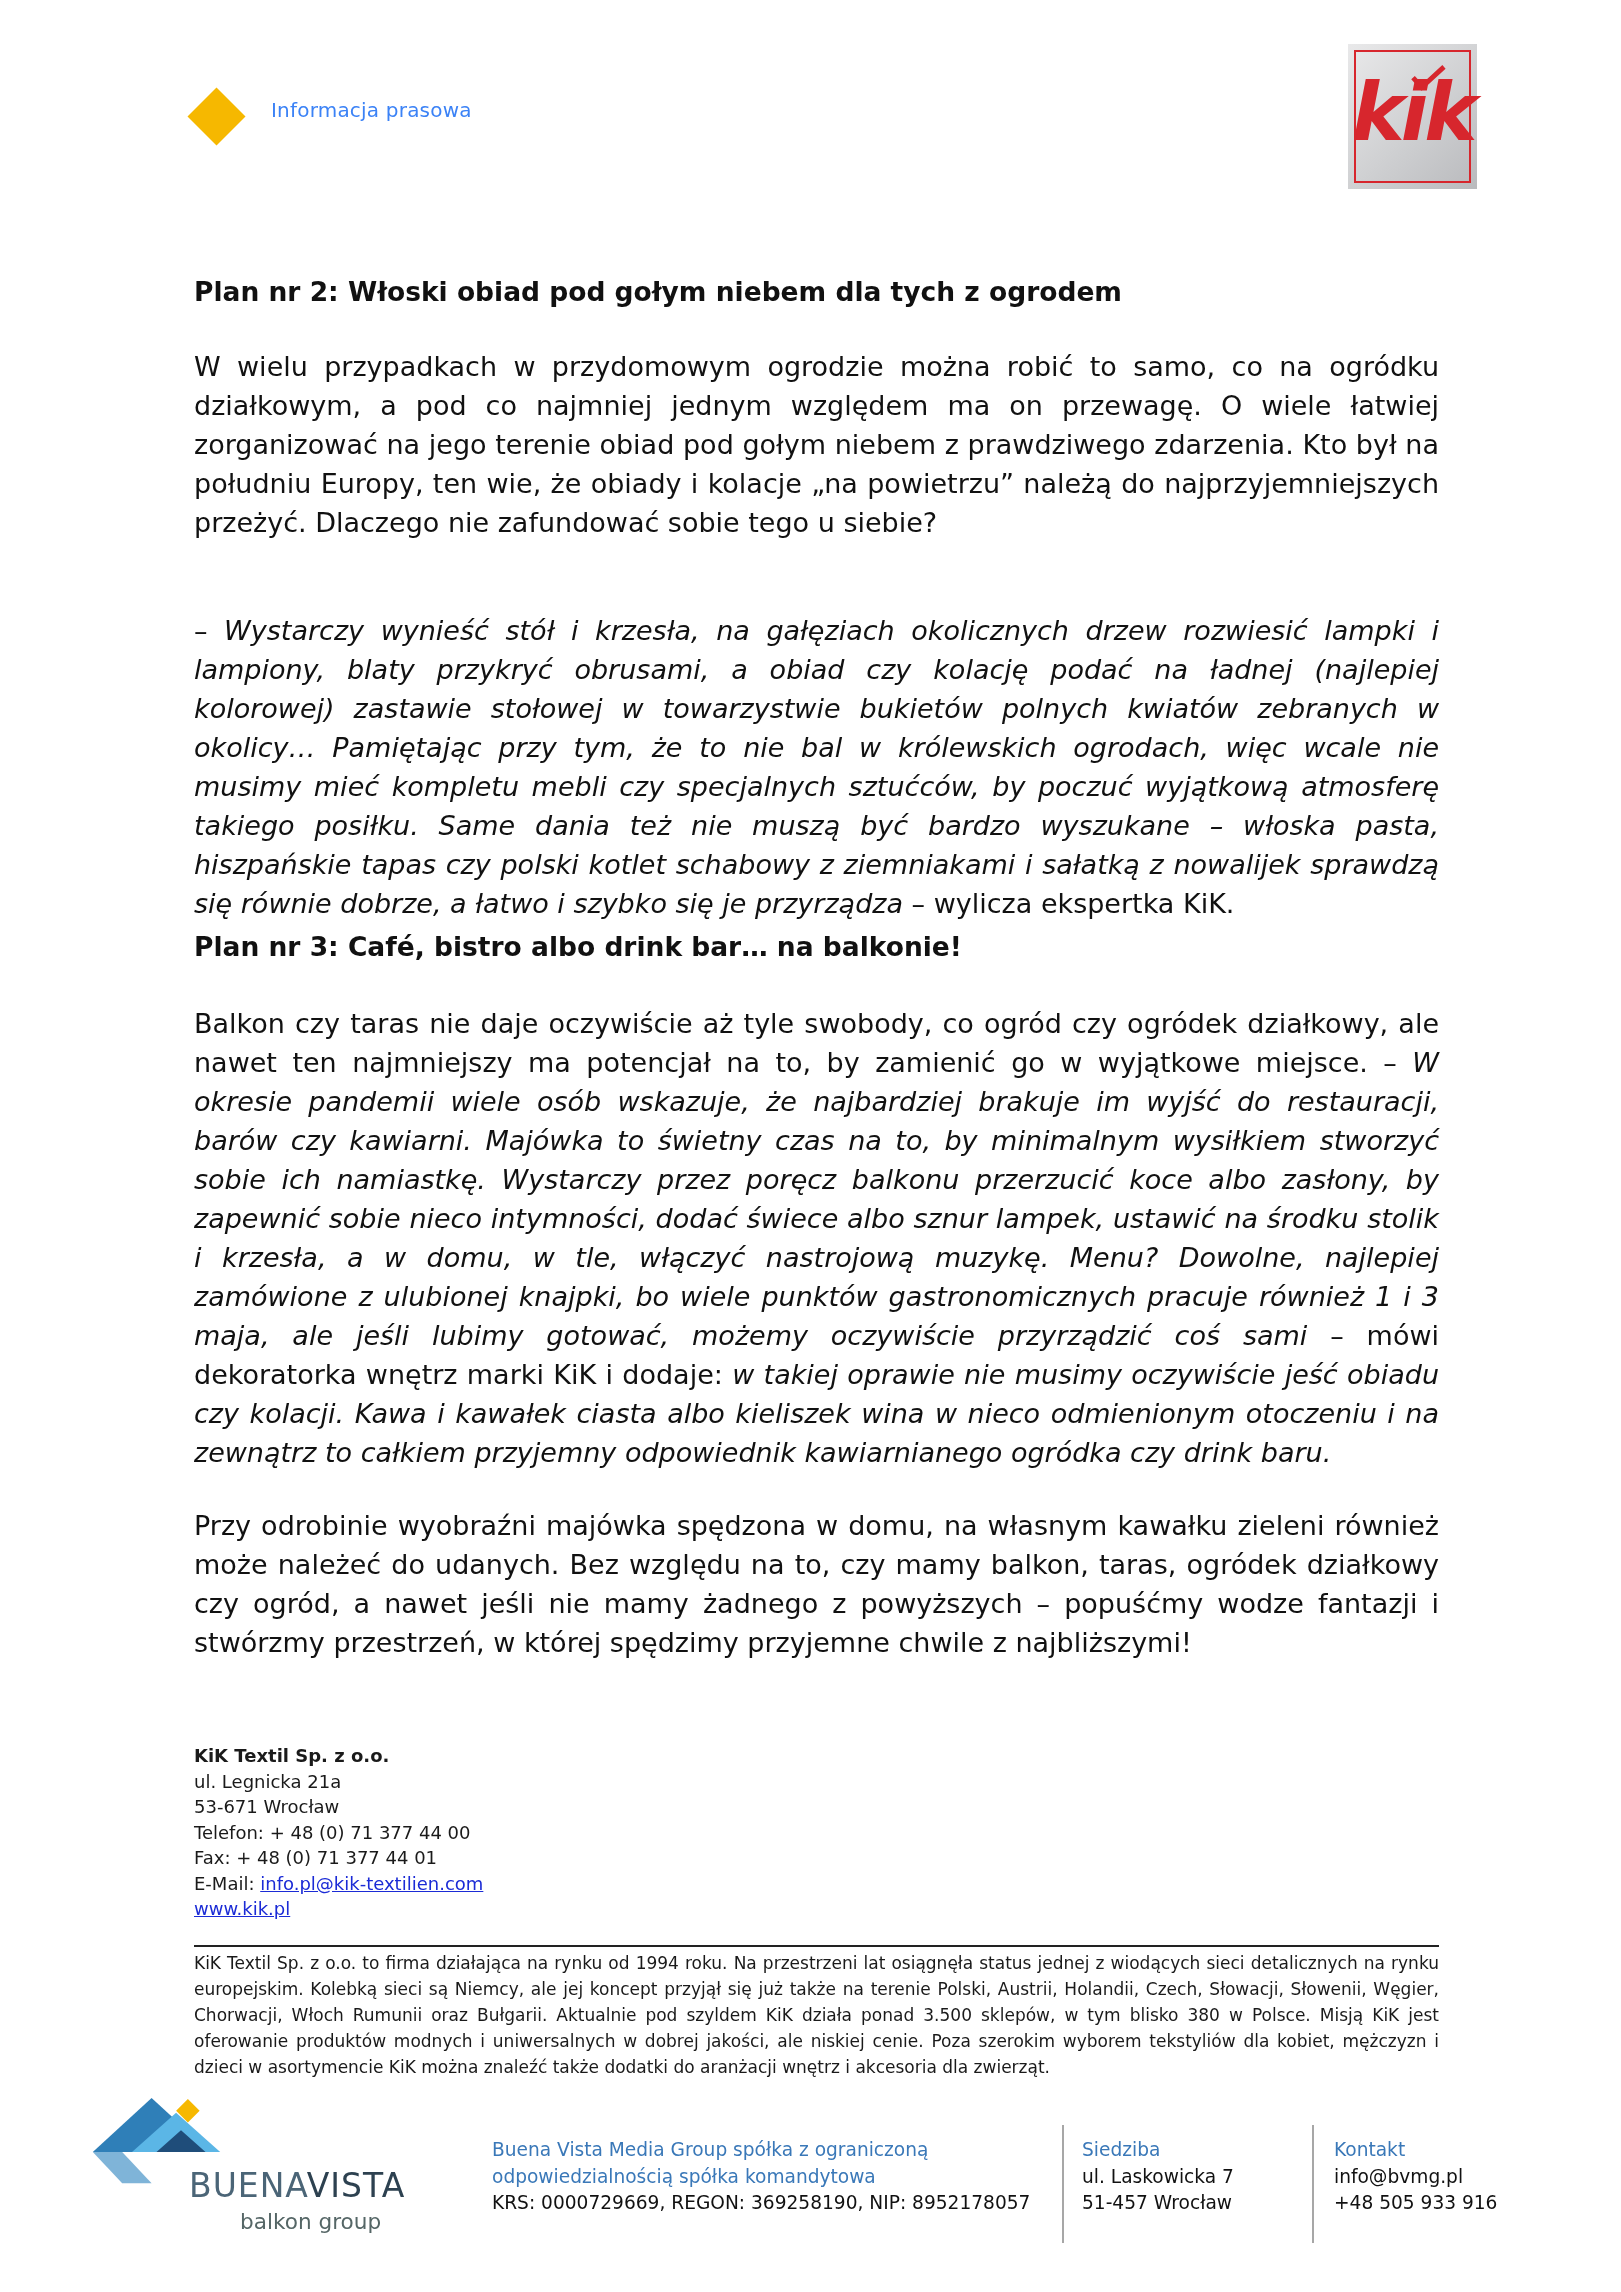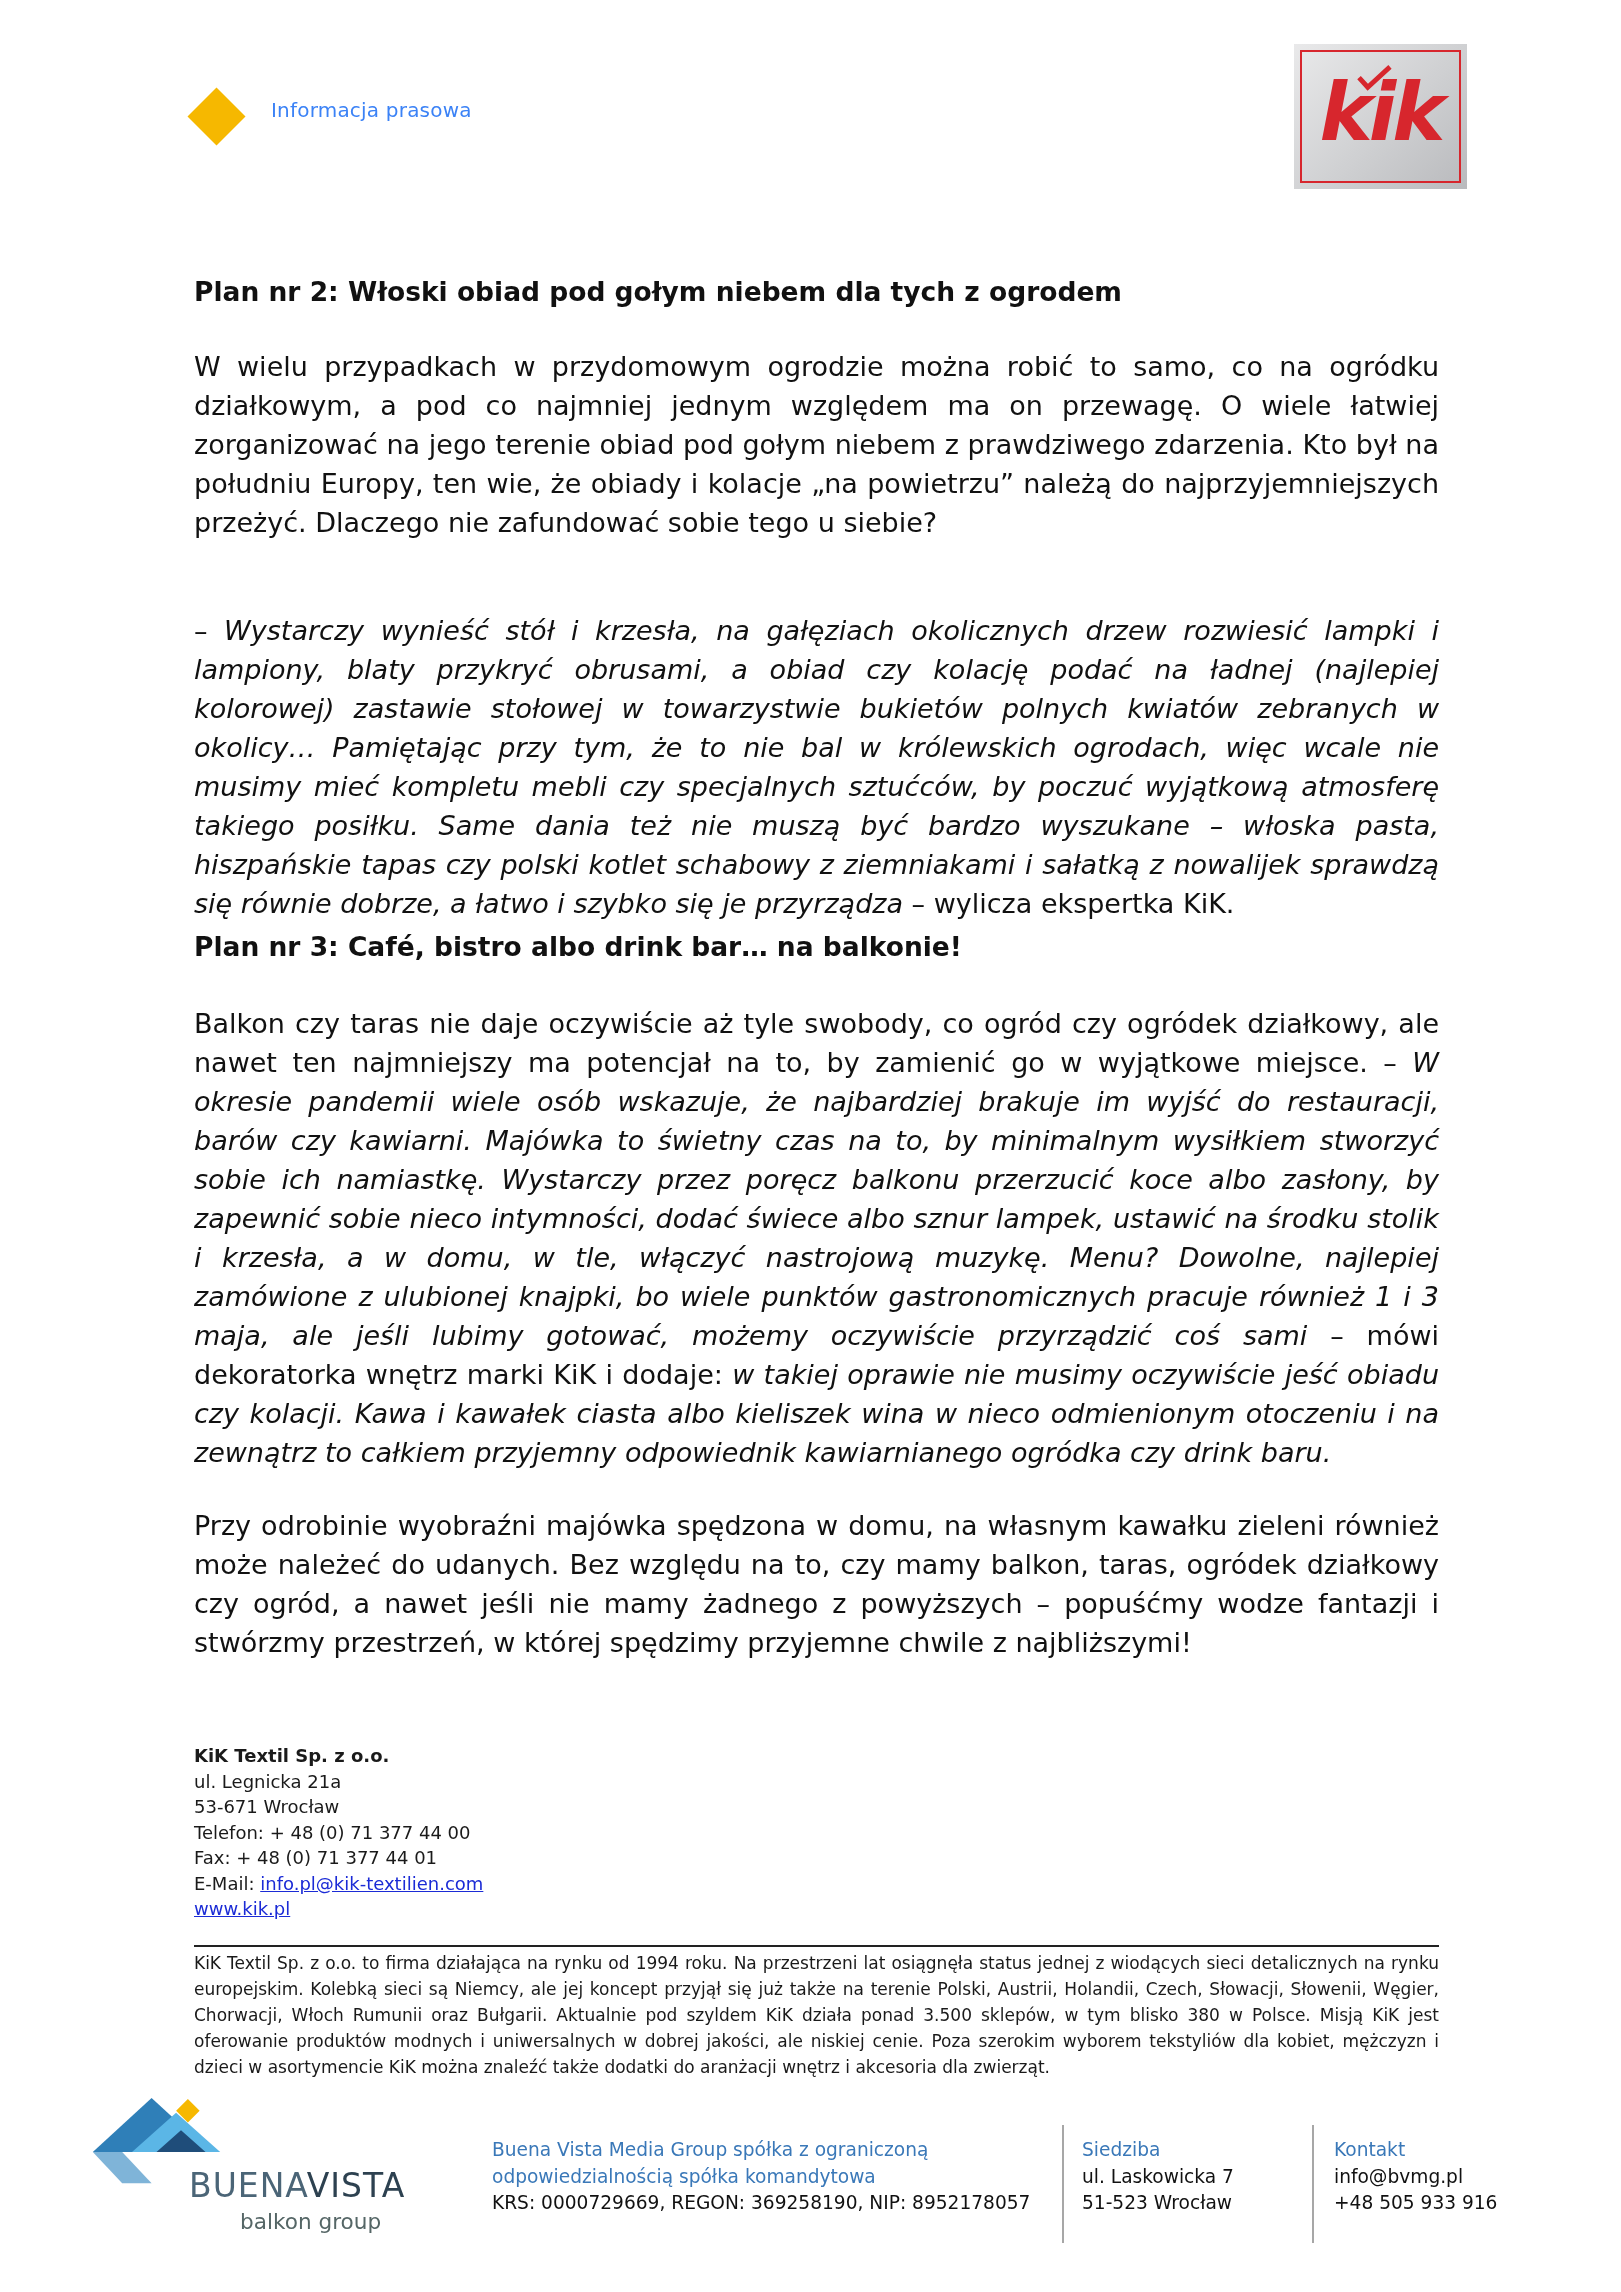--- a/index.html
+++ b/index.html
@@ -4,22 +4,22 @@
 <style>
   html, body { margin: 0; padding: 0; background: #ffffff; }
   body { width: 1621px; height: 2293px; position: relative; overflow: hidden;
          font-family: "DejaVu Sans", sans-serif; color: #111; }
   .abs { position: absolute; }
 
   
   #diamond { left: 196px; top: 96px; width: 41px; height: 41px; background: #f6b800;
              transform: rotate(45deg); }
   #header-title { left: 271px; top: 98px; font-size: 20px; color: #3b82f6; letter-spacing: 0.2px; }
-  #kik-logo { left: 1294px; top: 44px; width: 145px; height: 145px;
-              background: linear-gradient(135deg, #e9e9ea 0%, #cfd0d2 55%, #b9babd 100%); padding-left: 28px; }
+  #kik-logo { left: 1348px; top: 44px; width: 129px; height: 145px;
+              background: linear-gradient(135deg, #e9e9ea 0%, #cfd0d2 55%, #b9babd 100%); }
   #kik-logo .frame { position: absolute; left: 5.9px; top: 5.9px; right: 5.9px; bottom: 5.9px;
                      border: 2.9px solid #d7262d; }
   #kik-logo .word { position: absolute; left: 0; right: 0; top: 29px; text-align: center;
                     font-family: "DejaVu Sans", sans-serif; font-weight: bold; font-style: italic;
                     font-size: 80px; color: #d7262d; letter-spacing: -3.9px; line-height: 1; }
   #kik-logo svg { position: absolute; left: 61px; top: 19.6px; }
 
   
   .content { left: 194px; width: 1245px; font-size: 27px; line-height: 39px; }
   .heading { font-weight: bold; font-size: 26.5px; }
@@ -106,21 +106,21 @@
 <div id="bv-company" class="abs">
   <div class="blue">Buena Vista Media Group spółka z ograniczoną</div>
   <div class="blue">odpowiedzialnością spółka komandytowa</div>
   <div>KRS: 0000729669, REGON: 369258190, NIP: 8952178057</div>
 </div>
 
 <div id="vdiv1" class="abs vdiv"></div>
 <div id="seat" class="abs">
   <div class="lbl">Siedziba</div>
   <div>ul. Laskowicka 7</div>
-  <div>51-523 Wrocław</div>
+  <div>51-457 Wrocław</div>
 </div>
 
 <div id="vdiv2" class="abs vdiv"></div>
 <div id="contact2" class="abs">
   <div class="lbl">Kontakt</div>
   <div>info@bvmg.pl</div>
   <div>+48 505 933 916</div>
 </div>
 
 

